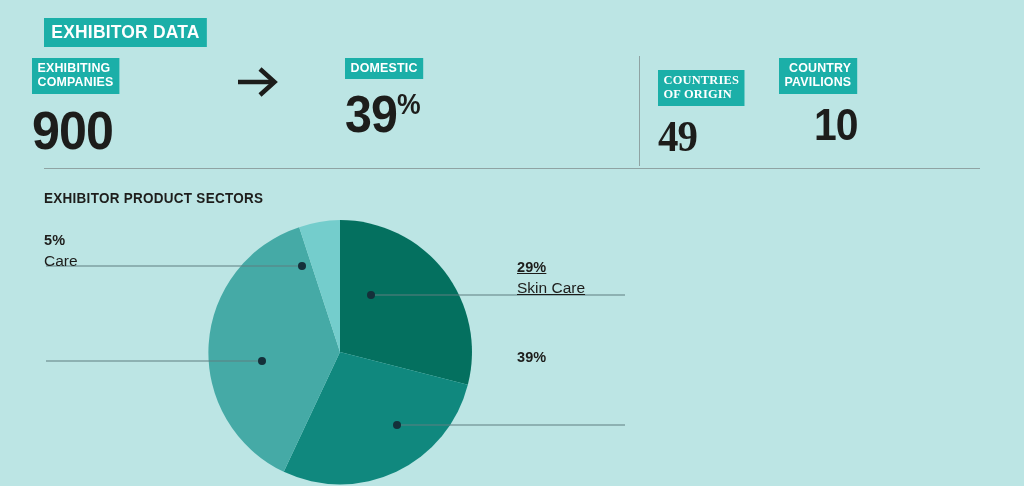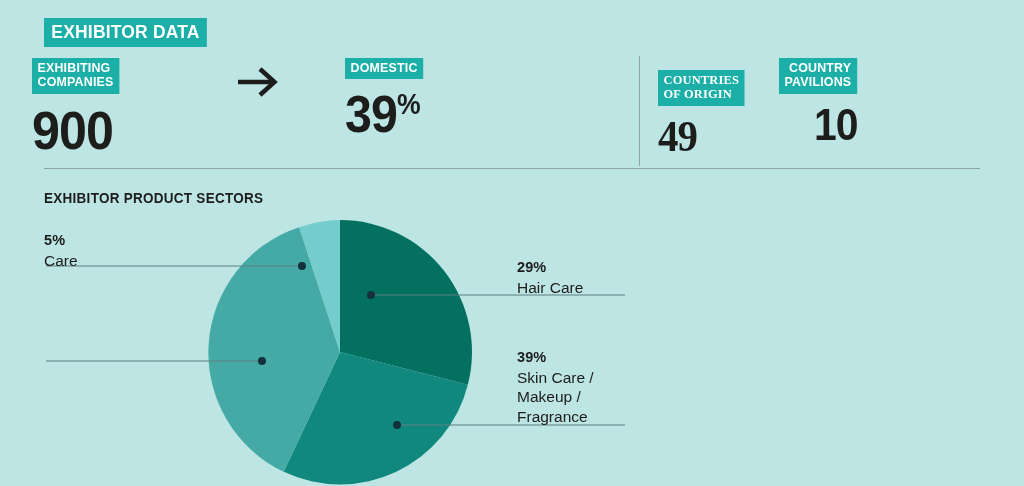--- a/index.html
+++ b/index.html
@@ -142,21 +142,21 @@
     margin-bottom: 1px;
   }
   .callout .name-label {
     display: block;
     white-space: pre-line;
   }
   .callout.left { text-align: left; }
 
   #callout-nails      { left: 44px;  top: 231px; width: 170px; }
   #callout-cosmopack  { left: 44px;  top: 287px; width: 175px; }
-  #callout-haircare   { left: 517px; top: 258px; width: 180px; }
+  #callout-haircare   { left: 517px; top: 258px; width: 180px; text-decoration: underline; }
   #callout-skincare   { left: 517px; top: 348px; width: 180px; }
 
   
   #leader-lines {
     position: absolute;
     left: 0;
     top: 0;
     width: 1024px;
     height: 486px;
     pointer-events: none;
@@ -232,23 +232,20 @@
   <div class="callout left" id="callout-nails">
     <span class="pct-label">5%</span>
     <span class="name-label">Care</span>
   </div>
 
   <div class="callout left" id="callout-cosmopack">
   </div>
 
   <div class="callout left" id="callout-haircare">
     <span class="pct-label">29%</span>
-    <span class="name-label">Hair Care</span>
+    <span class="name-label">Skin Care</span>
   </div>
 
   <div class="callout left" id="callout-skincare">
     <span class="pct-label">39%</span>
-    <span class="name-label">Skin Care /
-Makeup /
-Fragrance</span>
   </div>
 
 </div>
 
 </body></html>

